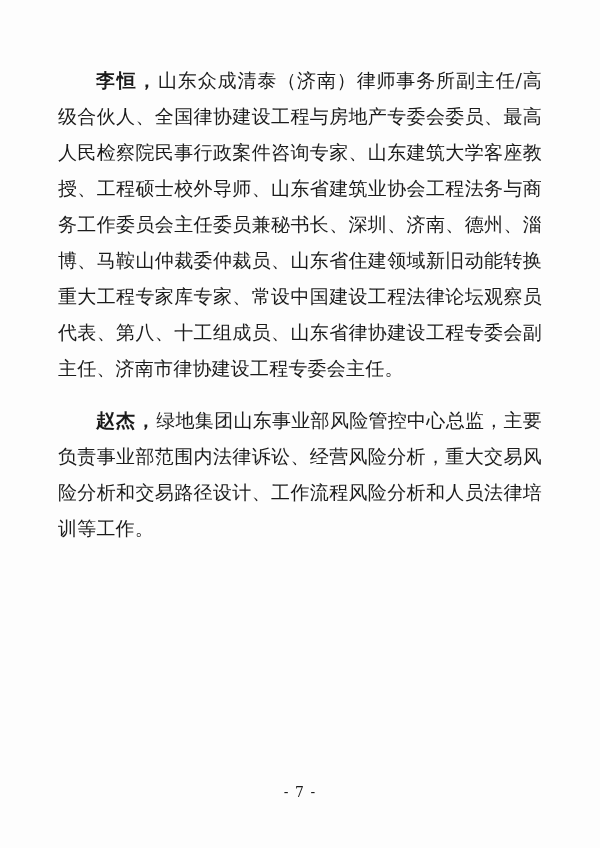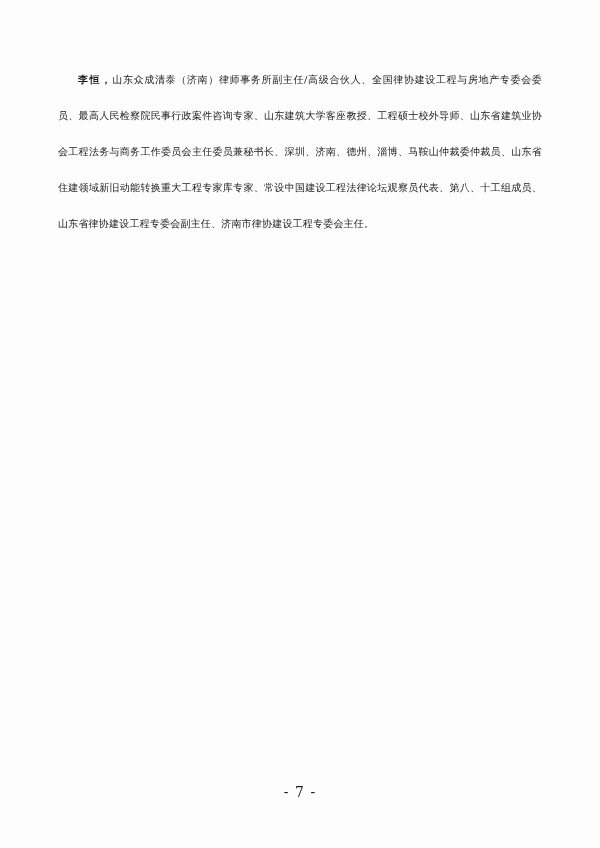--- a/index.html
+++ b/index.html
@@ -19,21 +19,21 @@
     width: 600px;
     height: 848px;
     background: #fdfdfd;
     box-sizing: border-box;
     padding: 62px 58px 0 58px;
   }
   .doc-body {
     width: 484px;
   }
   .para {
-    font-size: 10px;
+    font-size: 19px;
     line-height: 36px;
     text-align: justify;
     text-justify: inter-ideograph;
     margin: 0 0 14px 0;
     letter-spacing: 0.2px;
   }
   .para.first {
     margin-bottom: 16px;
   }
   .indent {
@@ -59,18 +59,21 @@
 </head>
 <body>
 
 <div class="page">
   <div class="doc-body">
 
     <p class="para indent first">
       <span class="name">李恒，</span><span class="para-text">山东众成清泰（济南）律师事务所副主任/高级合伙人、全国律协建设工程与房地产专委会委员、最高人民检察院民事行政案件咨询专家、山东建筑大学客座教授、工程硕士校外导师、山东省建筑业协会工程法务与商务工作委员会主任委员兼秘书长、深圳、济南、德州、淄博、马鞍山仲裁委仲裁员、山东省住建领域新旧动能转换重大工程专家库专家、常设中国建设工程法律论坛观察员代表、第八、十工组成员、山东省律协建设工程专委会副主任、济南市律协建设工程专委会主任。</span>
     </p>
 
+    <p class="para indent">
+      <span class="name">赵杰，</span><span class="para-text">绿地集团山东事业部风险管控中心总监，主要负责事业部范围内法律诉讼、经营风险分析，重大交易风险分析和交易路径设计、工作流程风险分析和人员法律培训等工作。</span>
+    </p>
 
 
   </div>
 
   <div class="footer">- 7 -</div>
 </div>
 
 </body></html>

